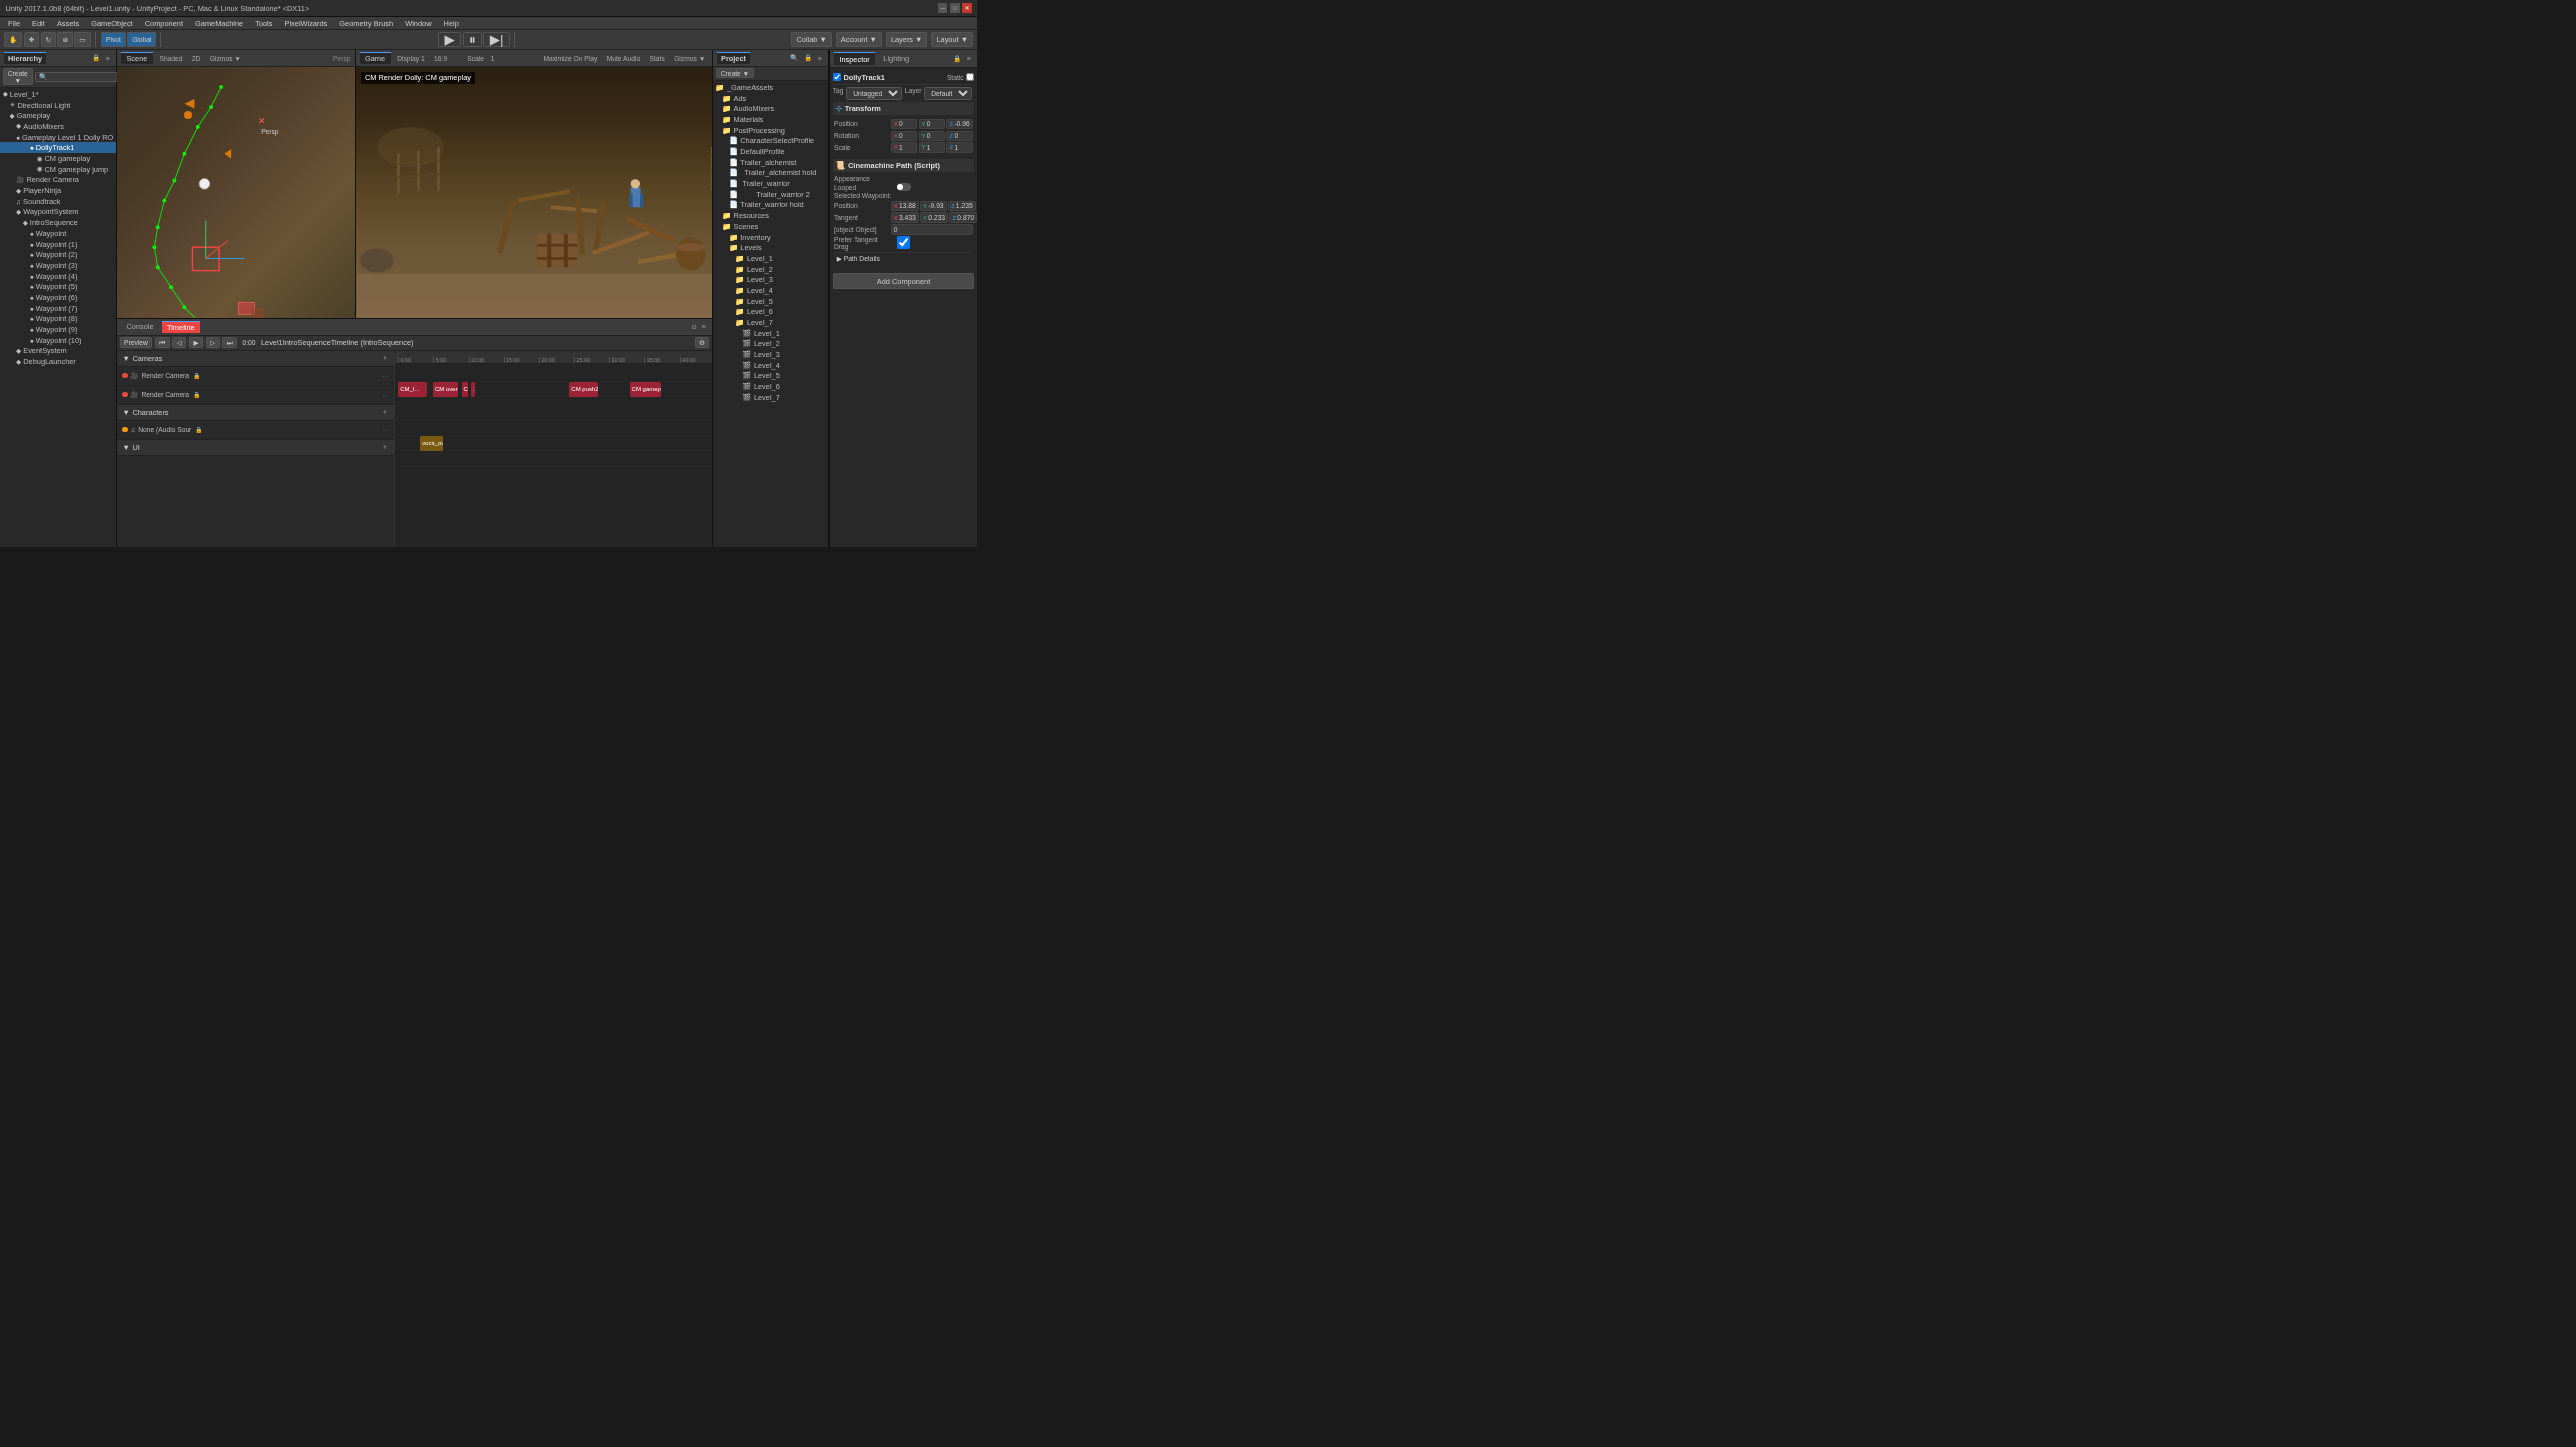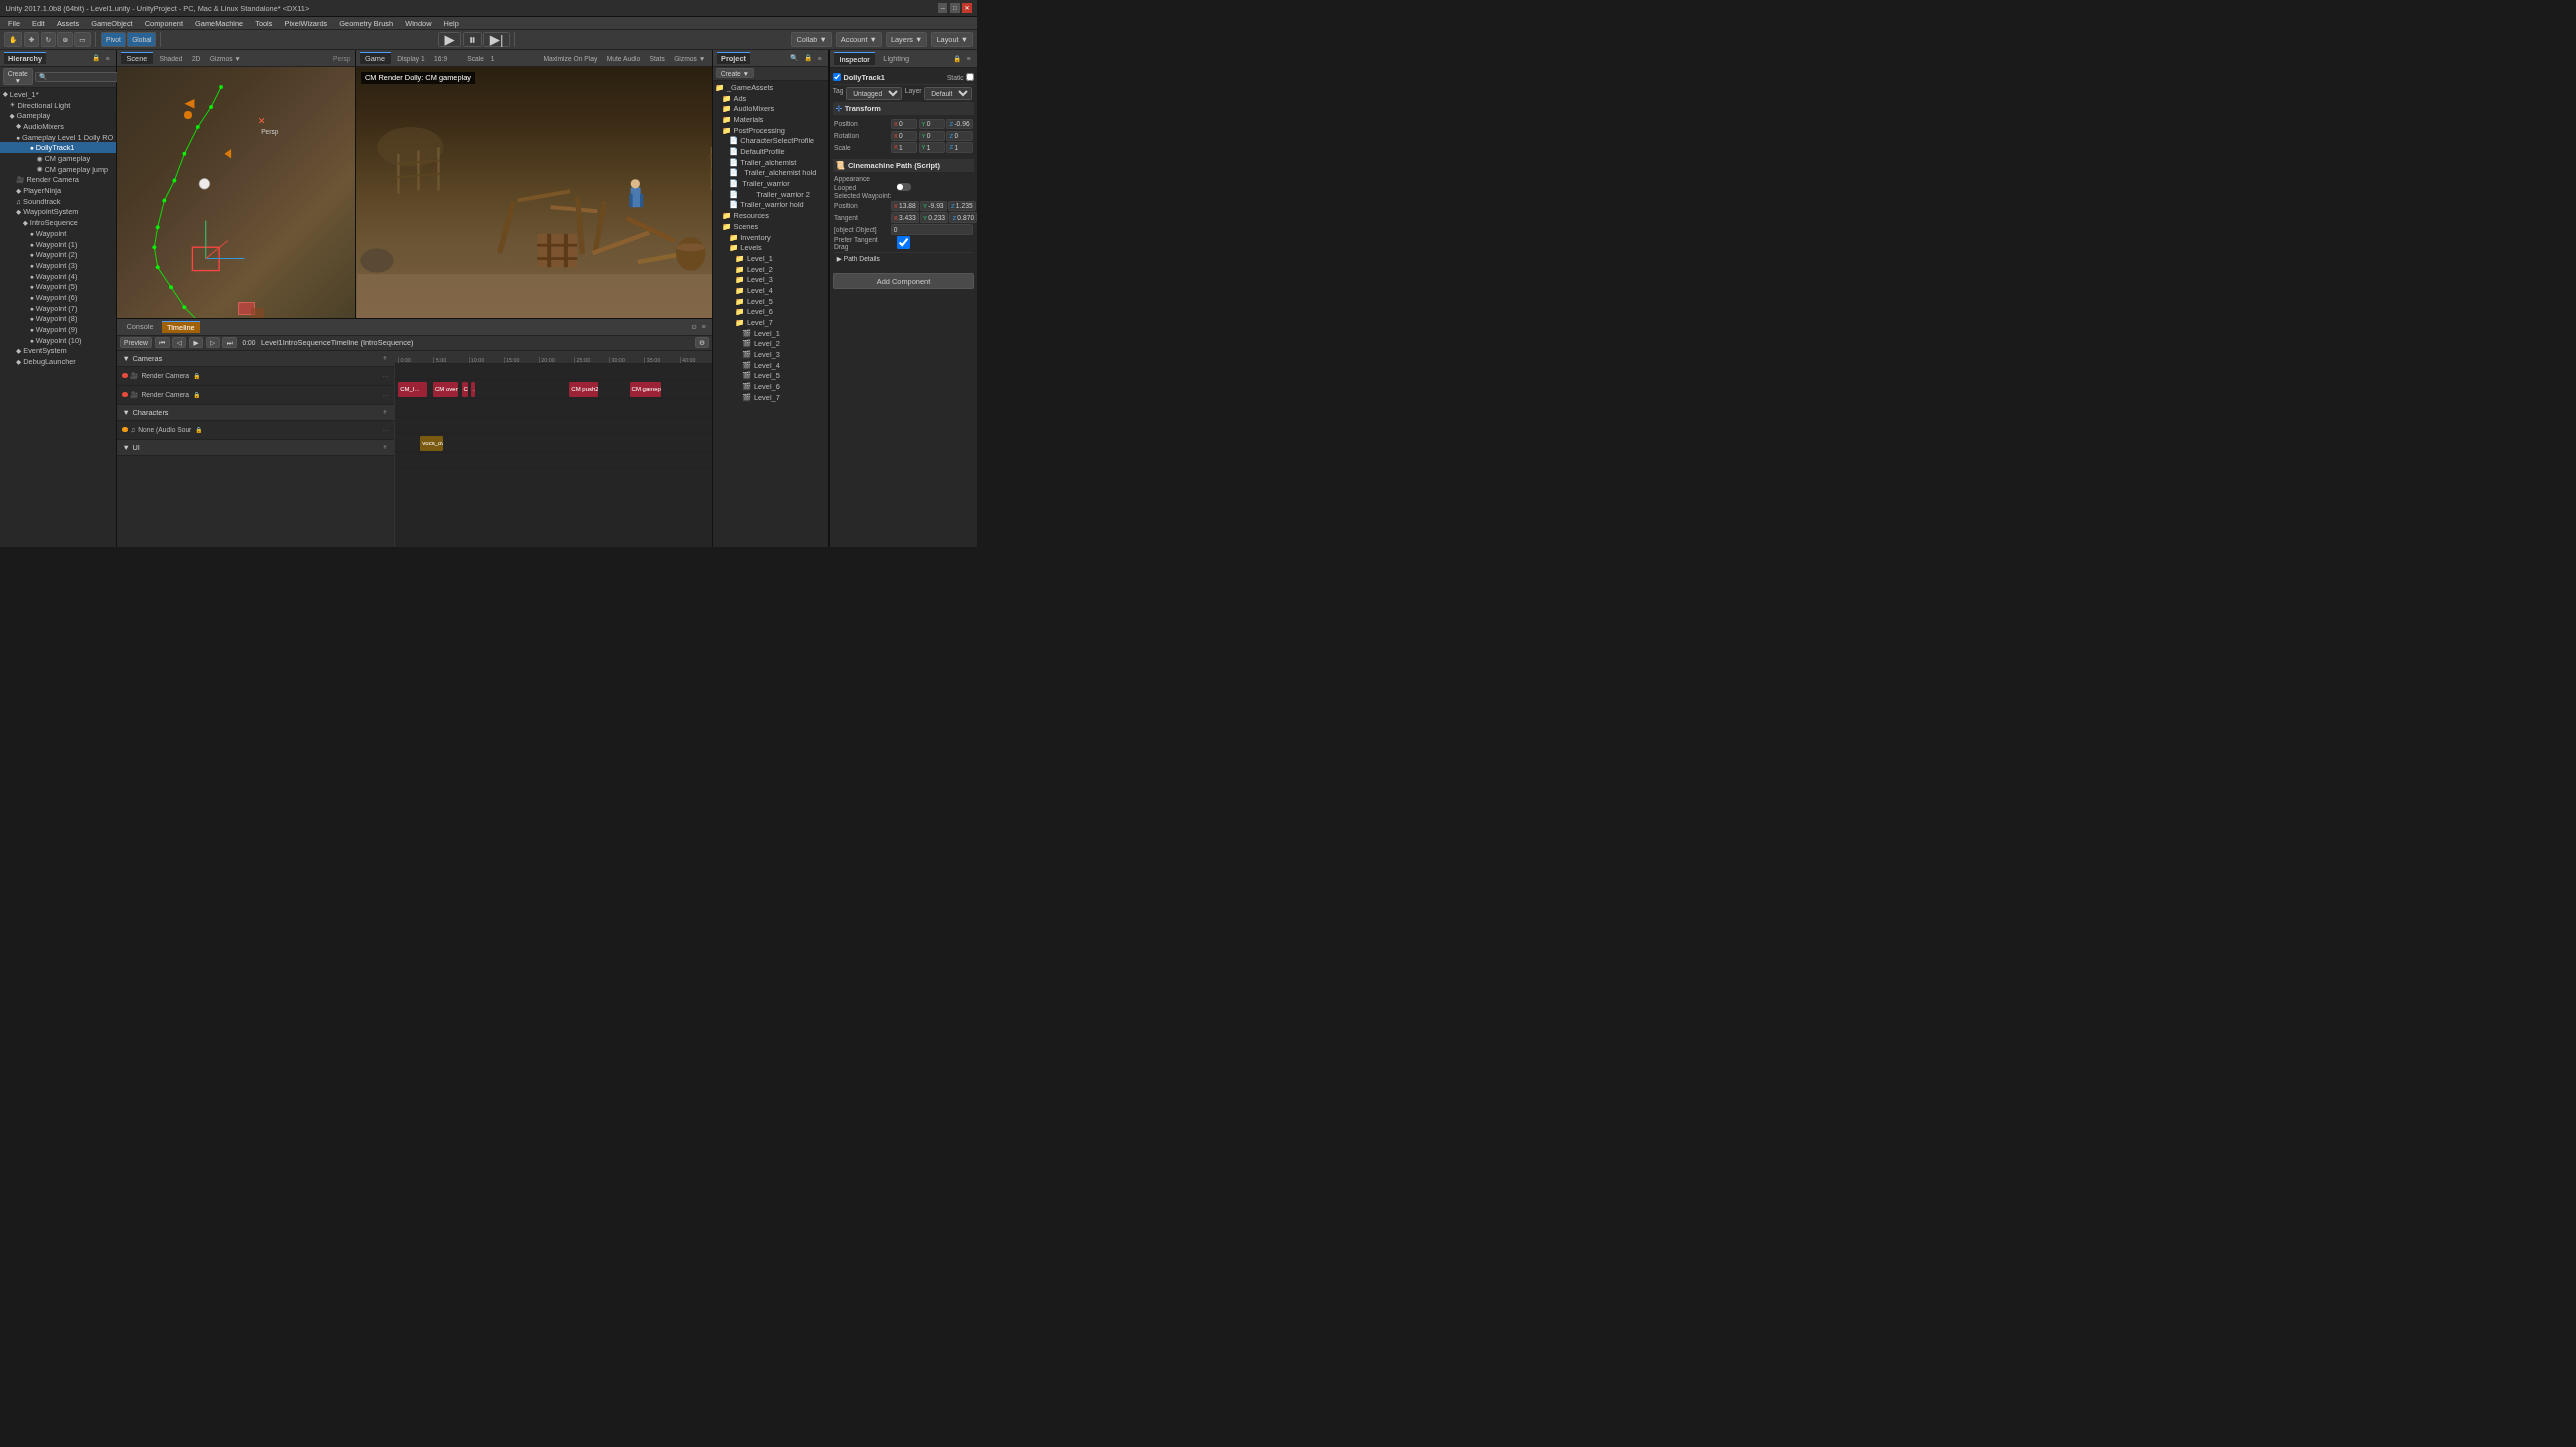--- a/index.html
+++ b/index.html
@@ -204,21 +204,21 @@
       border-top: 0.7px solid #111;
     }
     #console-timeline-header {
       background: #3c3c3c;
       display: flex; align-items: center;
       padding: 1.3px 4px;
       border-bottom: 0.7px solid #222;
       gap: 2.7px;
     }
     .bottom-tab { padding: 1.3px 5.4px; cursor: pointer; font-size: 7.4px; color: #aaa; }
-    .bottom-tab.active { color: #fff; background: #a16207; border-top: 1.3px solid #4a9eff; }
+    .bottom-tab.active { color: #fff; background: #ef4444; border-top: 1.3px solid #4a9eff; }
 
     #timeline-area {
       flex: 1;
       display: flex;
       flex-direction: column;
     }
     #timeline-toolbar {
       background: #333;
       padding: 1.3px 2.7px;
       display: flex; align-items: center; gap: 2.7px;

